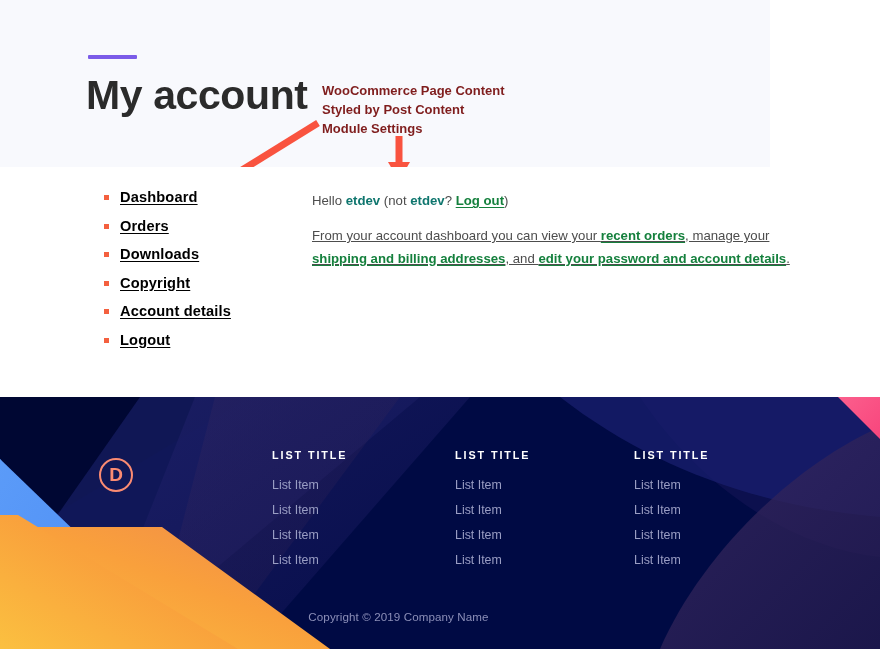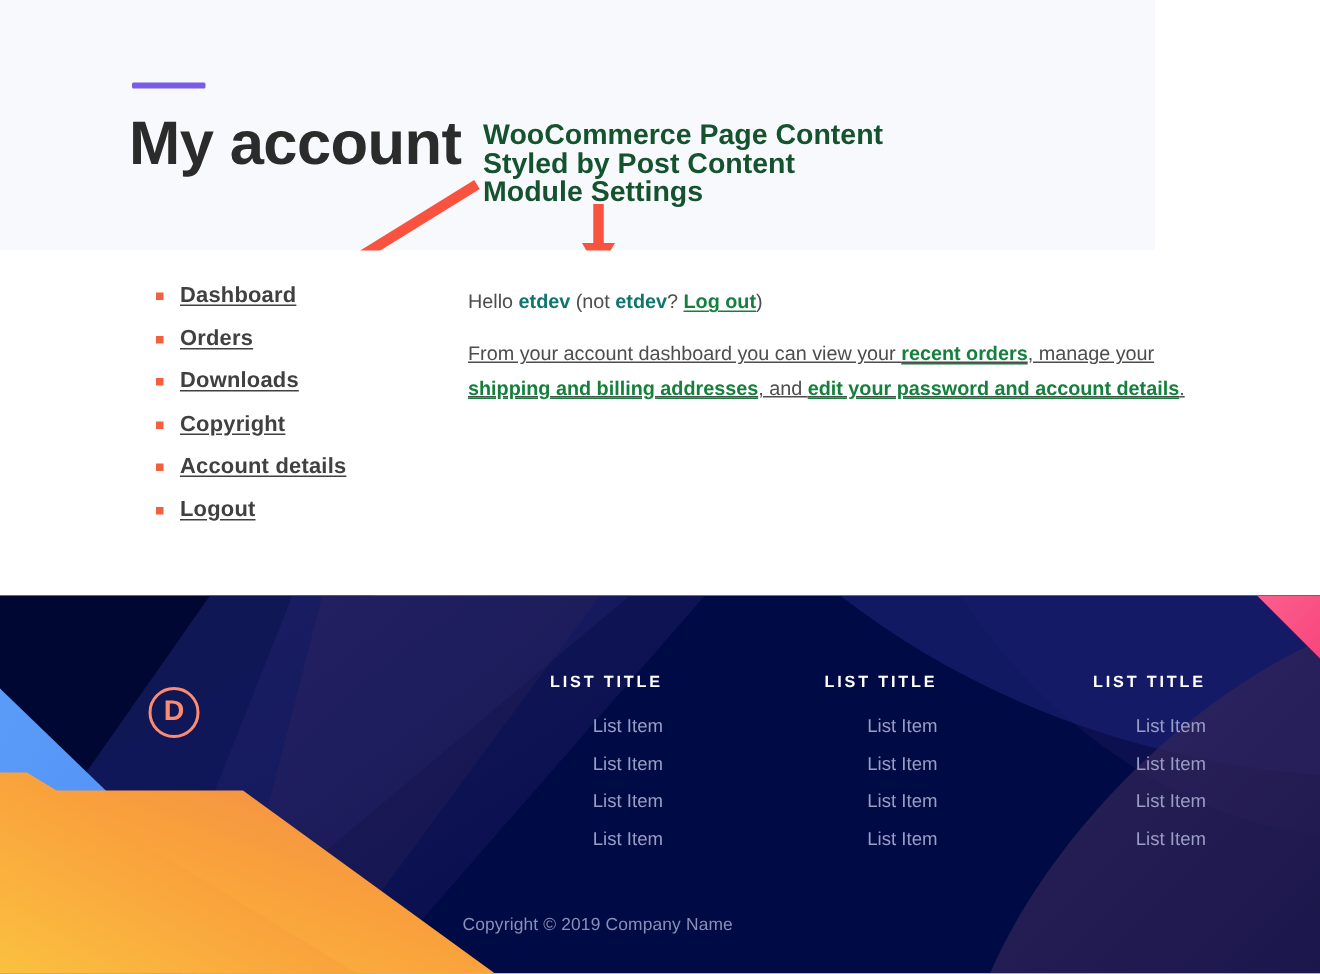--- a/index.html
+++ b/index.html
@@ -44,24 +44,24 @@
     letter-spacing: -0.4px;
     color: #2b2b2b;
     line-height: 1.2;
     white-space: nowrap;
   }
 
   
   .annotation {
     position: absolute;
     left: 322px; top: 81px;
-    font-size: 19px;
+    font-size: 13px;
     font-weight: 700;
     line-height: 19px;
-    color: #14532d;
+    color: #7f1d1d;
     white-space: nowrap;
   }
 
   .arrow-svg {
     position: absolute;
     left: 210px; top: 118px;
     width: 220px; height: 70px;
     pointer-events: none;
   }
 
@@ -89,21 +89,21 @@
   .account-nav li::before {
     content: "";
     position: absolute;
     left: 2px; top: 6px;
     width: 5px; height: 5px;
     background: #f4603f;
   }
   .account-nav a {
     font-size: 14.6px;
     font-weight: 700;
-    color: #404040;
+    color: #000000;
     text-decoration: underline;
     text-underline-offset: 2px;
     letter-spacing: 0.15px;
     white-space: nowrap;
   }
 
   .account-body {
     position: absolute;
     left: 312px; top: 22px;
     width: 500px;
@@ -150,21 +150,20 @@
     font-weight: 700;
     line-height: 30px;
     text-align: center;
     letter-spacing: 0;
   }
 
   .footer-col {
     position: absolute;
     top: 52px;
     width: 170px;
-    text-align: right;
   }
   .footer-col.c1 { left: 272px; }
   .footer-col.c2 { left: 455px; }
   .footer-col.c3 { left: 634px; }
 
   .col-title {
     font-size: 10.8px;
     font-weight: 700;
     letter-spacing: 1.9px;
     color: #ffffff;

